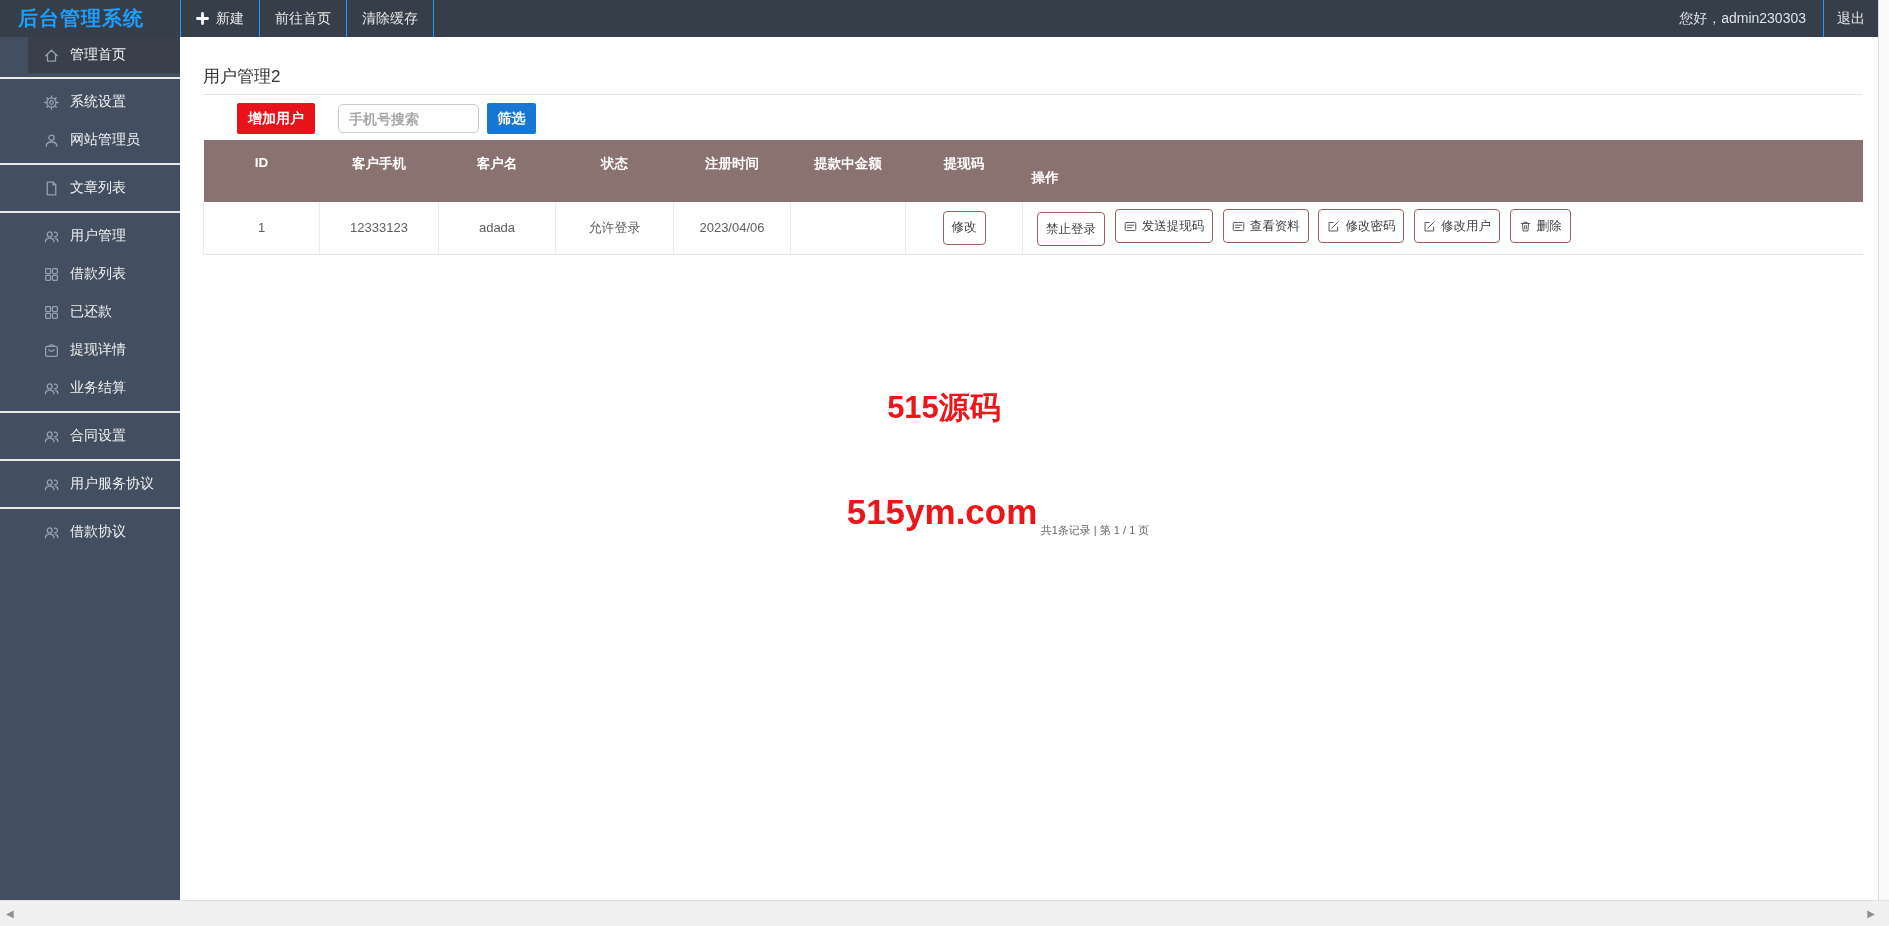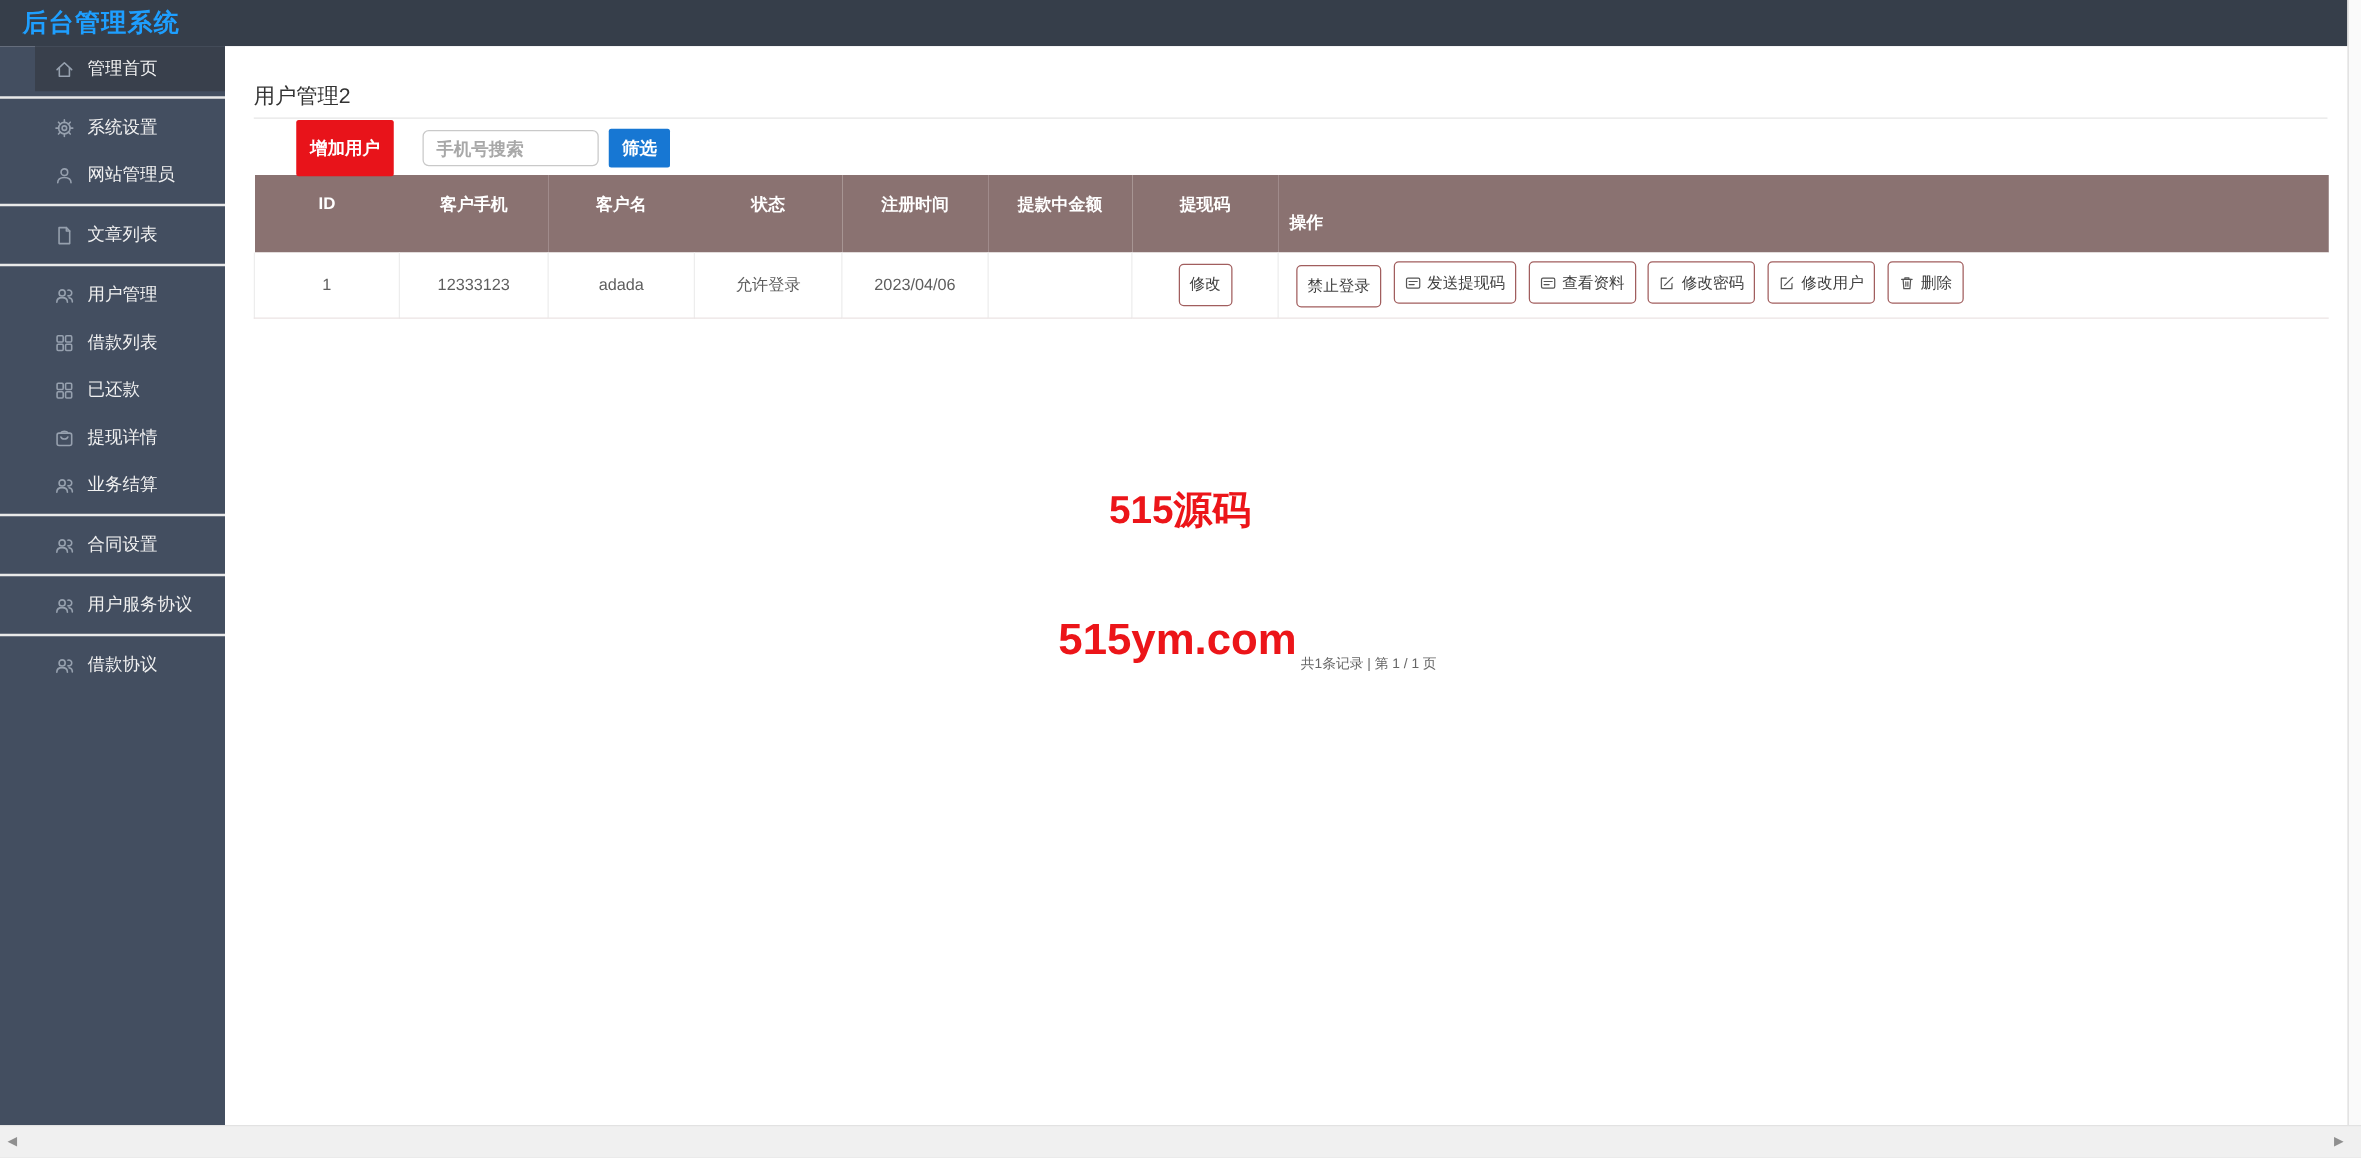--- a/index.html
+++ b/index.html
@@ -52,21 +52,21 @@
   .side-divider { height:2px; background:#e9e9e9; margin:4px 0; }
   .icn { width:17px; height:17px; margin-right:10px; flex:0 0 auto; }
   .icn svg { width:100%; height:100%; display:block; stroke:#96a0ae; fill:none; stroke-width:1.2; stroke-linecap:round; stroke-linejoin:round; }
   
   .content { position:absolute; top:37px; left:180px; width:1698px; height:863px; background:#fff; }
   .content-inner { padding:31px 16px 0 23px; }
   .page-title { font-size:17px; line-height:18px; font-weight:400; color:#333; margin-bottom:8px; }
   .title-hr { border:none; border-top:1px solid #e6e6e6; margin:0 0 8px 0; }
   .toolbar { display:flex; align-items:center; height:31px; margin:0 0 6px 34px; }
   .btn-add {
-    width:78px; height:45px; background:#e8131a; color:#fff; font-size:14px; font-weight:bold;
+    width:78px; height:31px; background:#e8131a; color:#fff; font-size:14px; font-weight:bold;
     border:none; border-radius:2px; cursor:pointer; font-family:inherit;text-align:center;
   }
   .search-input {
     margin-left:23px; width:141px; height:29px; border:1px solid #c9c9c9; border-radius:5px;
     padding:0 10px; font-size:14px; color:#333; outline:none; font-family:inherit;font-weight:bold;
   }
   .search-input::placeholder { color:#a8a8a8; }
   .btn-filter {
     margin-left:8px; width:49px; height:31px; background:#1777d3; color:#fff; font-size:14px; font-weight:bold;
     border:none; border-radius:2px; cursor:pointer; font-family:inherit;
@@ -101,20 +101,40 @@
   .pagination { position:absolute; top:486px; left:915px; transform:translateX(-50%);
          font-size:11px; color:#666; white-space:nowrap; }
 </style>
 </head>
 <body>
 
 <div class="app">
 
   <div class="topbar">
     <div class="logo">后台管理系统</div>
+    <div class="top-nav">
+      <div class="top-nav-item">
+        <span class="plus-ic">
+          <svg viewBox="0 0 14 14">
+              <path d="M7 1.5 V12.5 M1.5 7 H12.5" stroke="#fff" stroke-width="3" stroke-linecap="round" fill="none"></path>
+            </svg>
+        </span>
+        <span>新建</span>
+      </div>
+      <div class="top-nav-item">
+        <span>前往首页</span>
+      </div>
+      <div class="top-nav-item">
+        <span>清除缓存</span>
+      </div>
+    </div>
+    <div class="top-right">
+      <div class="greeting">您好，admin230303</div>
+      <div class="logout">退出</div>
+    </div>
   </div>
 
   <div class="sidebar">
 
     <div class="side-item active">
       <span class="icn">
         <svg viewBox="0 0 16 16">
             <path d="M2.5 8.2 L8 3 L13.5 8.2"></path>
             <path d="M4.2 7 V13.2 H11.8 V7"></path>
           </svg>

